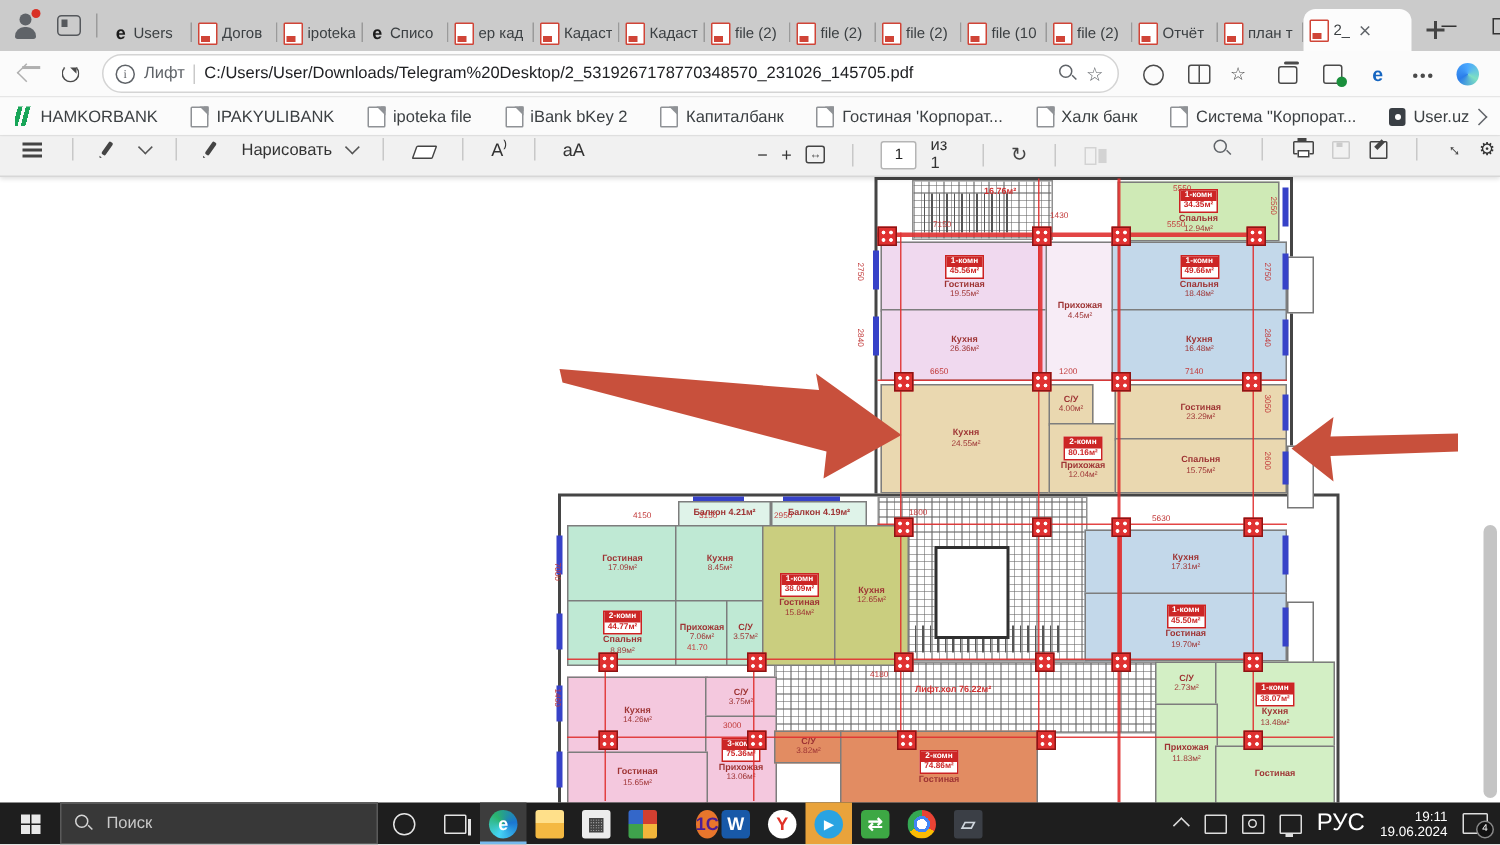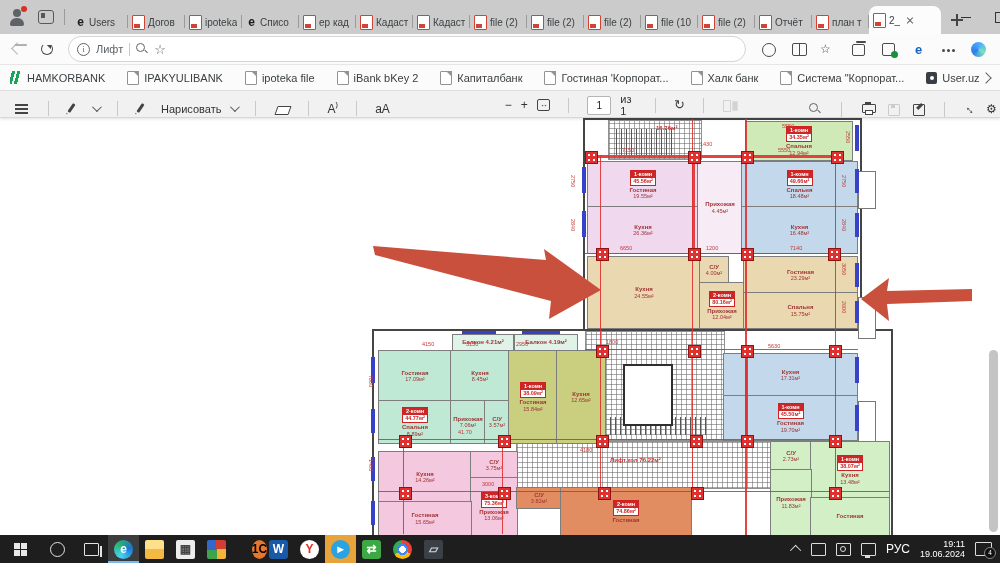--- a/index.html
+++ b/index.html
@@ -77,21 +77,21 @@
   .bm{display:flex;align-items:center;gap:5px;font-size:11px;color:#3c4043;white-space:nowrap;}
   .bmicon{width:12px;height:13px;position:relative;flex:0 0 auto;}
   .bmicon.page{width:10px;height:12px;background:#fff;border:1px solid #8f9296;border-radius:1px;}
   .bmicon.page:after{content:"";position:absolute;right:-1px;top:-1px;border:3px solid #8f9296;border-left-color:transparent;border-bottom-color:transparent;}
   .bmicon.hamkor{background:linear-gradient(105deg,transparent 0 2px,#18a558 2px 5px,transparent 5px 7px,#18a558 7px 10px,transparent 10px);}
   .bmicon.didox{width:11px;height:12px;background:#3a3f45;border-radius:2px;}
   .bmicon.didox:after{content:"";position:absolute;left:3.5px;top:4px;width:4px;height:4px;background:#fff;border-radius:50%;}
   .bm-right{margin-left:auto;display:flex;align-items:center;gap:10px;}
   .i-chev-r{width:7px;height:7px;border-right:1.5px solid #5f6368;border-top:1.5px solid #5f6368;transform:rotate(45deg);}
   
-  .pdfbar{position:absolute;top:91px;left:0;right:0;height:26px;background:var(--toolbar-bg);display:flex;align-items:flex-end;
+  .pdfbar{position:absolute;top:91px;left:0;right:0;height:26px;background:var(--toolbar-bg);display:flex;align-items:flex-start;
           padding:0 14px;border-bottom:1px solid #d7d7d7;box-shadow:0 1px 3px rgba(0,0,0,.12);z-index:5;font-size:11px;color:#333;}
   .pg{display:flex;align-items:center;gap:9px;}
   .tsep{width:1px;height:15px;background:#c8c8c8;margin:0 9px;}
   .ticon{position:relative;width:16px;height:16px;}
   .i-toc{margin:3px 1px;width:13px;height:2px;background:#444;box-shadow:0 4px 0 #444,0 8px 0 #444;}
   .i-pen{position:absolute;left:3px;top:2px;width:3px;height:10px;background:#444;transform:rotate(35deg);border-radius:1px;}
   .i-pen:after{content:"";position:absolute;left:0;bottom:-4px;border:1.5px solid transparent;border-top-color:#444;}
   .caret{width:6px;height:6px;border-right:1.4px solid #555;border-bottom:1.4px solid #555;transform:rotate(45deg) translateY(-2px);}
   .i-eraser{position:absolute;left:2px;top:5px;width:12px;height:7px;background:#fff;border:1.4px solid #444;transform:skewX(-20deg);border-radius:1px;}
   .glyph{font-size:12px;color:#333;}
@@ -151,21 +151,21 @@
   .i-taskview:after{content:"";position:absolute;right:-4px;top:2px;width:2px;height:11px;background:#e4e4e4;}
   .tslot{width:31px;height:28px;display:flex;align-items:center;justify-content:center;position:relative;}
   .tslot.act{background:#3d3d3d;box-shadow:inset 0 -2px 0 #76b9ed;}
   .tslot.tg{background:#e9a33b;}
   .appicon{width:19px;height:19px;display:flex;align-items:center;justify-content:center;font-size:12px;font-weight:bold;line-height:19px;text-align:center;}
   .tray{margin-left:auto;display:flex;align-items:center;gap:10px;padding-right:8px;color:#eee;}
   .i-chev-up{width:7px;height:7px;border-left:1.5px solid #ddd;border-top:1.5px solid #ddd;transform:rotate(45deg) translateY(2px);}
   .trico{width:13px;height:11px;border:1.3px solid #ddd;border-radius:1px;position:relative;}
   .trico.cam:after{content:"";position:absolute;left:3.5px;top:2px;width:4px;height:4px;border:1.2px solid #ddd;border-radius:50%;}
   .trico.mon:after{content:"";position:absolute;left:3px;bottom:-3.5px;width:5px;height:2px;background:#ddd;}
-  .lang{font-size:12px;color:#fff;}
+  .lang{font-size:16px;color:#fff;}
   .clock{font-size:9px;line-height:10px;text-align:right;color:#fff;}
   .notif{position:relative;width:15px;height:12px;border:1.3px solid #ddd;border-radius:1px;}
   .notif .nbadge{position:absolute;right:-5px;bottom:-4px;width:10px;height:10px;border-radius:50%;background:#111;border:1px solid #888;
                  color:#fff;font-size:6.5px;line-height:10px;text-align:center;}
 </style>
 </head>
 <body>
 
 <div class="screen">
 
@@ -283,20 +283,21 @@
     <div class="navbtn">
         <div class="arrow-left"></div>
       </div>
     <div class="navbtn">
         <div class="i-refresh"></div>
       </div>
     <div class="urlpill">
       <span class="i-info">i</span>
       <span class="proto">Лифт</span>
       <span class="pillsep"></span>
+      <span class="url">C:/Users/User/Downloads/Telegram%20Desktop/2_5319267178770348570_231026_145705.pdf</span>
       <span class="i-mag"></span>
       <span class="i-star">☆</span>
     </div>
     <div class="addricons">
       <div class="aicon">
           <div class="i-circle"></div>
         </div>
       <div class="aicon">
           <div class="i-split"></div>
         </div>
@@ -775,20 +776,24 @@
 
   <div class="taskbar">
     <div class="startbtn">
       <div class="winlogo">
           <span></span>
           <span></span>
           <span></span>
           <span></span>
         </div>
     </div>
+    <div class="searchbox">
+      <span class="i-mag"></span>
+      <input placeholder="Поиск" style="">
+    </div>
     <div class="tbicon">
         <div class="i-cortana"></div>
       </div>
     <div class="tbicon">
         <div class="i-taskview"></div>
       </div>
     <div style="display:flex;">
 
         <div class="tslot act">
           <div class="appicon" style="background: conic-gradient(from 200deg, rgb(69, 211, 247), rgb(43, 179, 109), rgb(27, 118, 209), rgb(69, 211, 247)); color: rgb(255, 255, 255); border-radius: 50%;">e</div>
@@ -800,21 +805,21 @@
 
         <div class="tslot">
           <div class="appicon" style="background: rgb(236, 236, 236); color: rgb(68, 68, 68); border-radius: 2px;">▦</div>
         </div>
 
         <div class="tslot">
           <div class="appicon" style="background: conic-gradient(rgb(210, 63, 49) 0deg, rgb(210, 63, 49) 25%, rgb(242, 181, 58) 0deg, rgb(242, 181, 58) 50%, rgb(63, 162, 76) 0deg, rgb(63, 162, 76) 75%, rgb(52, 103, 201) 0deg); color: rgb(255, 255, 255); border-radius: 2px;"></div>
         </div>
 
         <div class="tslot">
-          <div class="appicon" style="background: rgb(232, 118, 44); color: #000000; border-radius: 50%; margin-left: 24px;">1С</div>
+          <div class="appicon" style="background: rgb(232, 118, 44); color: #4c1d95; border-radius: 50%; margin-left: 24px;">1С</div>
         </div>
 
         <div class="tslot">
           <div class="appicon" style="background: rgb(24, 89, 168); color: rgb(255, 255, 255); border-radius: 3px;">W</div>
         </div>
 
         <div class="tslot">
           <div class="appicon" style="background: rgb(255, 255, 255); color: rgb(224, 49, 39); border-radius: 50%;">Y</div>
         </div>
 

